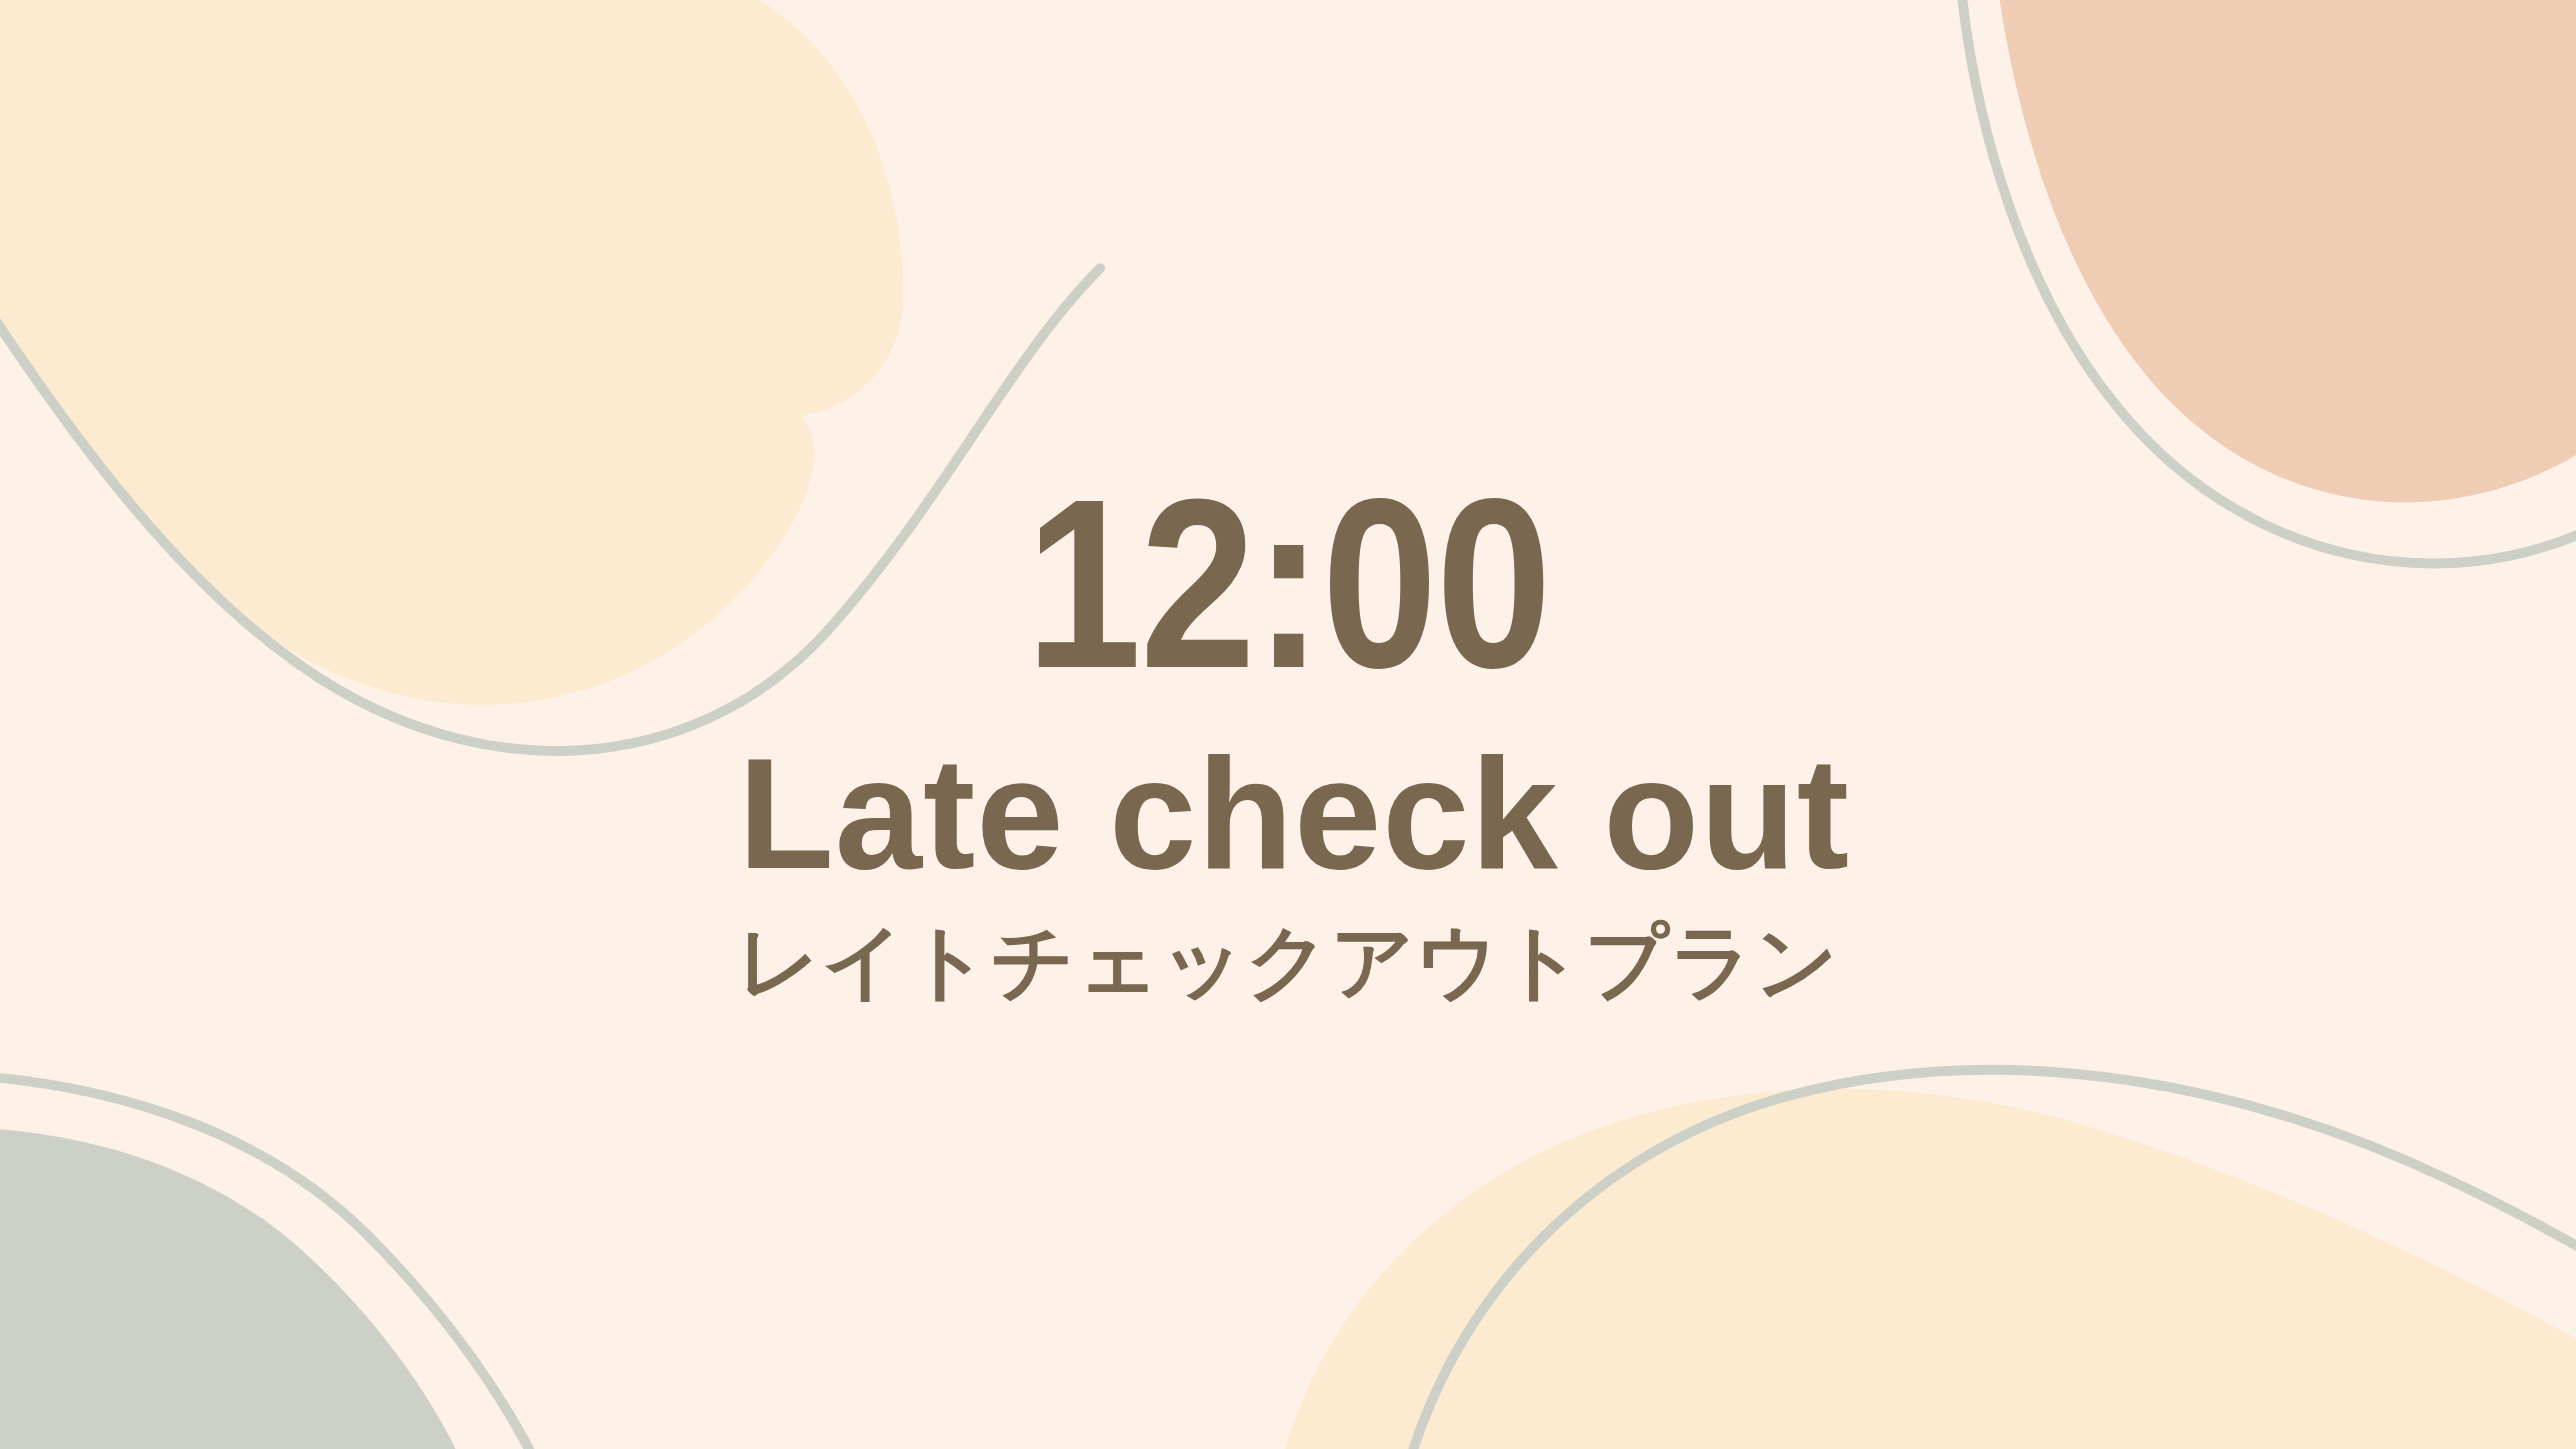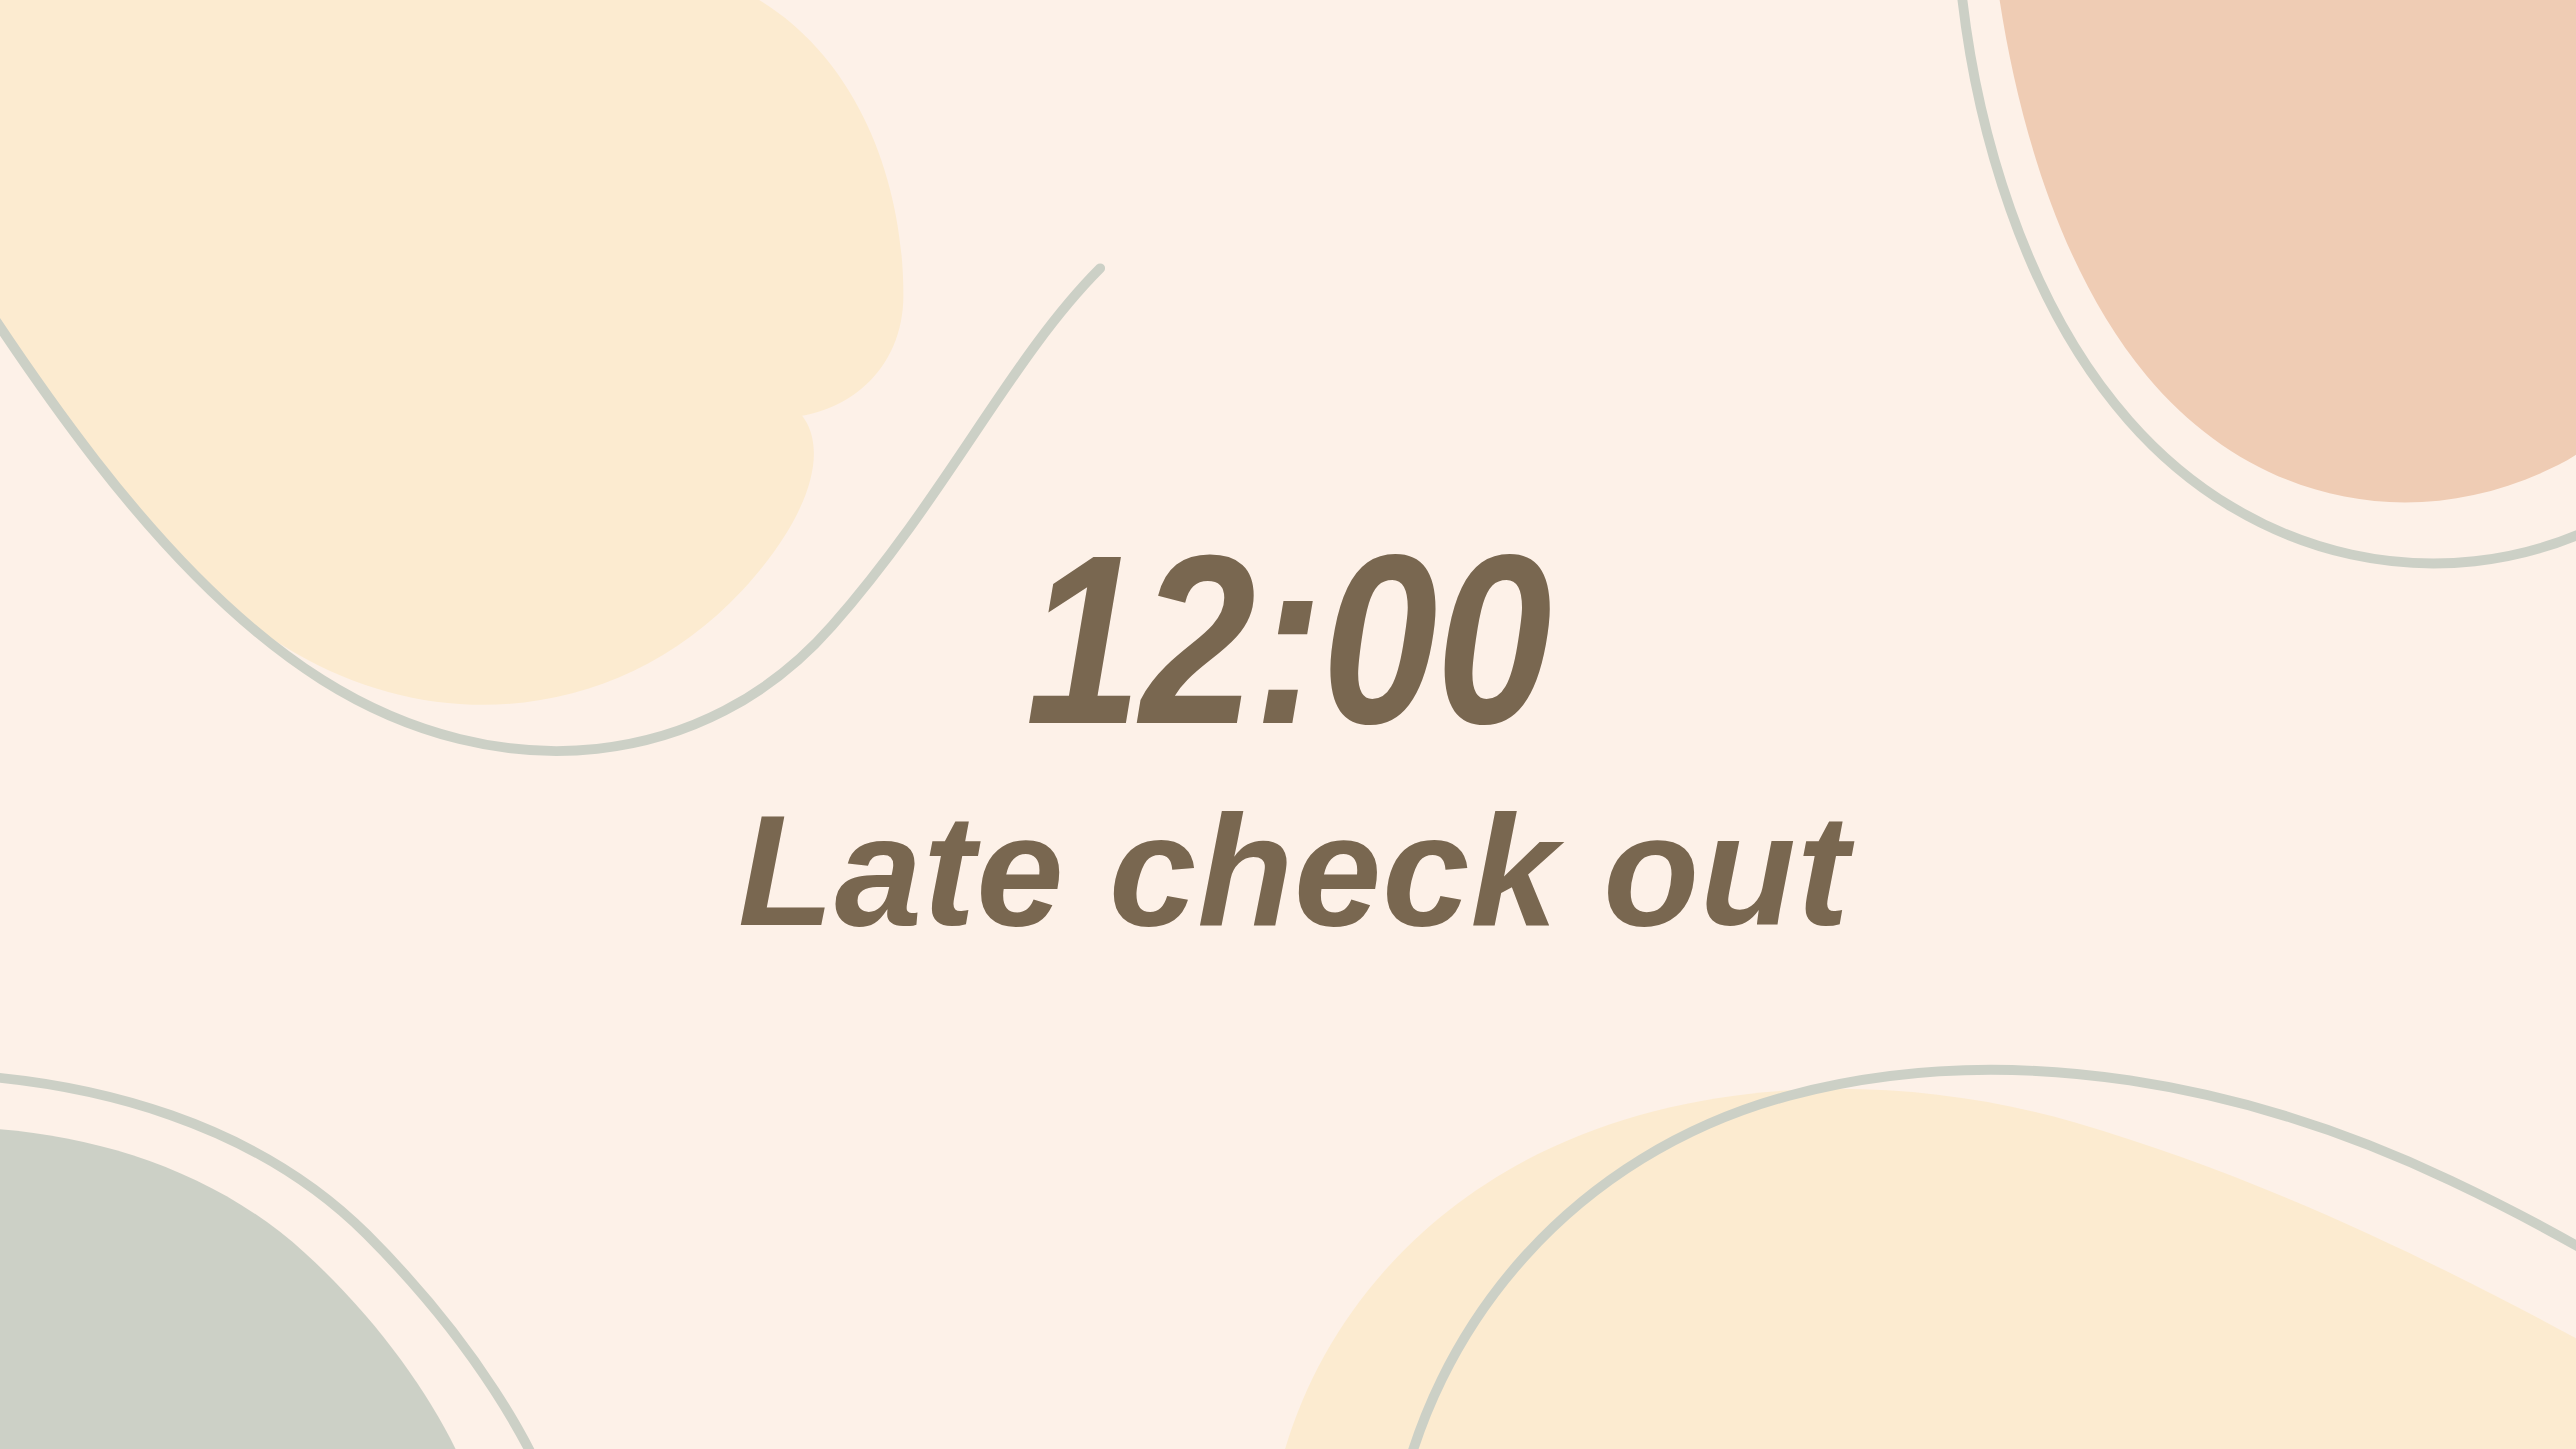--- a/index.html
+++ b/index.html
@@ -27,21 +27,20 @@
     position: absolute;
     inset: 0;
     display: flex;
     flex-direction: column;
     align-items: center;
     justify-content: center;
     text-align: left;
     z-index: 5;
     padding-top: 23px;
     box-sizing: border-box;
-    font-style: italic;
   }
   .time-text {
     font-family: "Liberation Sans Narrow", "Liberation Sans", "DejaVu Sans Condensed", "DejaVu Sans", sans-serif;
     font-size: 242px;
     font-weight: 700;
     line-height: 0.98;
     letter-spacing: -1.8px;
     color: #796750;
     margin: 0;
     transform: scaleX(0.86);
@@ -91,16 +90,17 @@
 
     <path fill="#FCEBD0" d="M 1420,1700 C 1440,1540 1540,1380 1720,1290 C 1900,1200 2130,1200 2320,1255 C 2560,1325 2780,1440 2960,1540 L 2960,1700 Z"></path>
 
     <path fill="none" stroke="#CCD0C6" stroke-width="11" stroke-linecap="round" d="M 1560,1700 C 1600,1480 1760,1290 2000,1225 C 2250,1158 2520,1215 2740,1320 C 2850,1372 2930,1420 2990,1460"></path>
 
   </svg>
 
   <div id="content">
     <div class="time-text">12:00</div>
     <div class="headline-text">Late check out</div>
+    <div class="subtitle-text">レイトチェックアウトプラン</div>
   </div>
 
 </div>
 
 
 </body></html>

